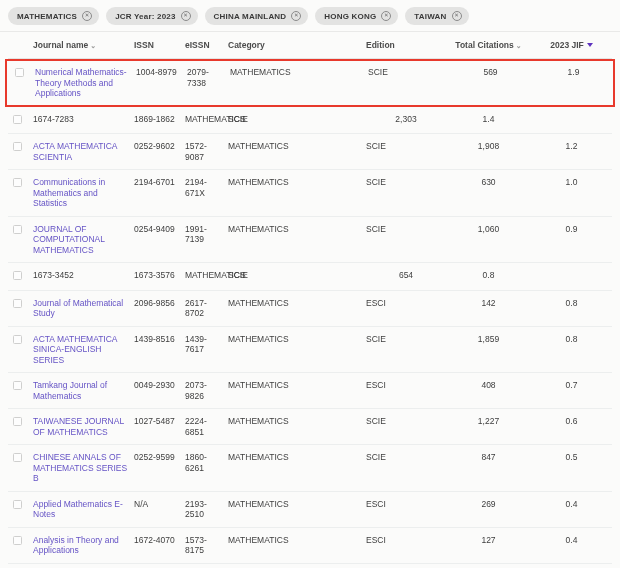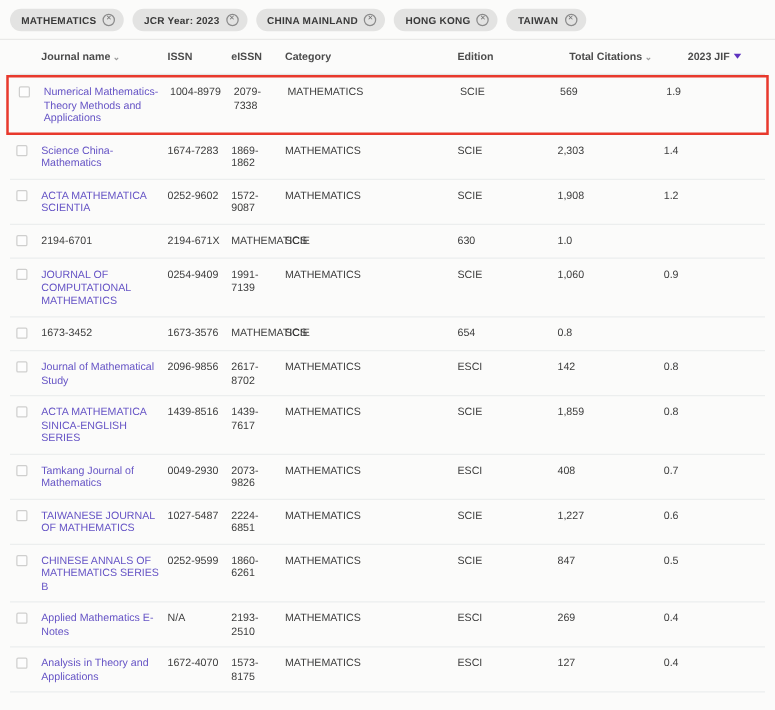--- a/index.html
+++ b/index.html
@@ -99,21 +99,21 @@
     margin-left: 5px;
     margin-top: 1px;
     cursor: pointer;
   }
   .cell {
     font-size: 8.5px;
     line-height: 10.5px;
     color: #3d3d3d;
     padding-right: 6px;
   }
-  .cell.center { text-align: left; padding-right: 0; }
+  .cell.center { text-align: center; padding-right: 0; }
   .jname {
     color: #6553c5;
     cursor: pointer;
     text-decoration: none;
   }
 </style>
 </head>
 <body>
 
 <div class="chips-bar">
@@ -169,21 +169,20 @@
     <div class="cell">1004-8979</div>
     <div class="cell">2079-7338</div>
     <div class="cell">MATHEMATICS</div>
     <div class="cell">SCIE</div>
     <div class="cell center">569</div>
     <div class="cell center">1.9</div>
   </div>
 
   <div class="grid row">
     <div class="cell"><span class="cb"></span></div>
-    <div class="cell"><a class="jname">Science China-Mathematics</a></div>
     <div class="cell">1674-7283</div>
     <div class="cell">1869-1862</div>
     <div class="cell">MATHEMATICS</div>
     <div class="cell">SCIE</div>
     <div class="cell center">2,303</div>
     <div class="cell center">1.4</div>
   </div>
 
   <div class="grid row">
     <div class="cell"><span class="cb"></span></div>
@@ -191,20 +190,21 @@
     <div class="cell">0252-9602</div>
     <div class="cell">1572-9087</div>
     <div class="cell">MATHEMATICS</div>
     <div class="cell">SCIE</div>
     <div class="cell center">1,908</div>
     <div class="cell center">1.2</div>
   </div>
 
   <div class="grid row">
     <div class="cell"><span class="cb"></span></div>
+    <div class="cell"><a class="jname">Communications in Mathematics and Statistics</a></div>
     <div class="cell">2194-6701</div>
     <div class="cell">2194-671X</div>
     <div class="cell">MATHEMATICS</div>
     <div class="cell">SCIE</div>
     <div class="cell center">630</div>
     <div class="cell center">1.0</div>
   </div>
 
   <div class="grid row">
     <div class="cell"><span class="cb"></span></div>

